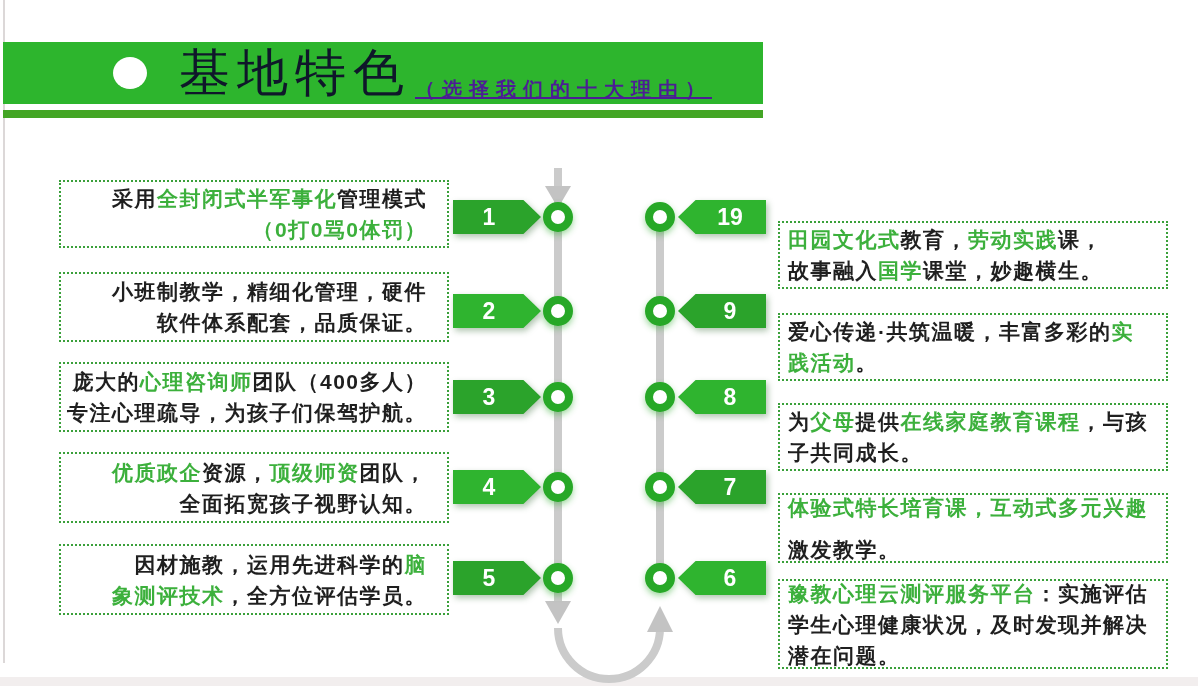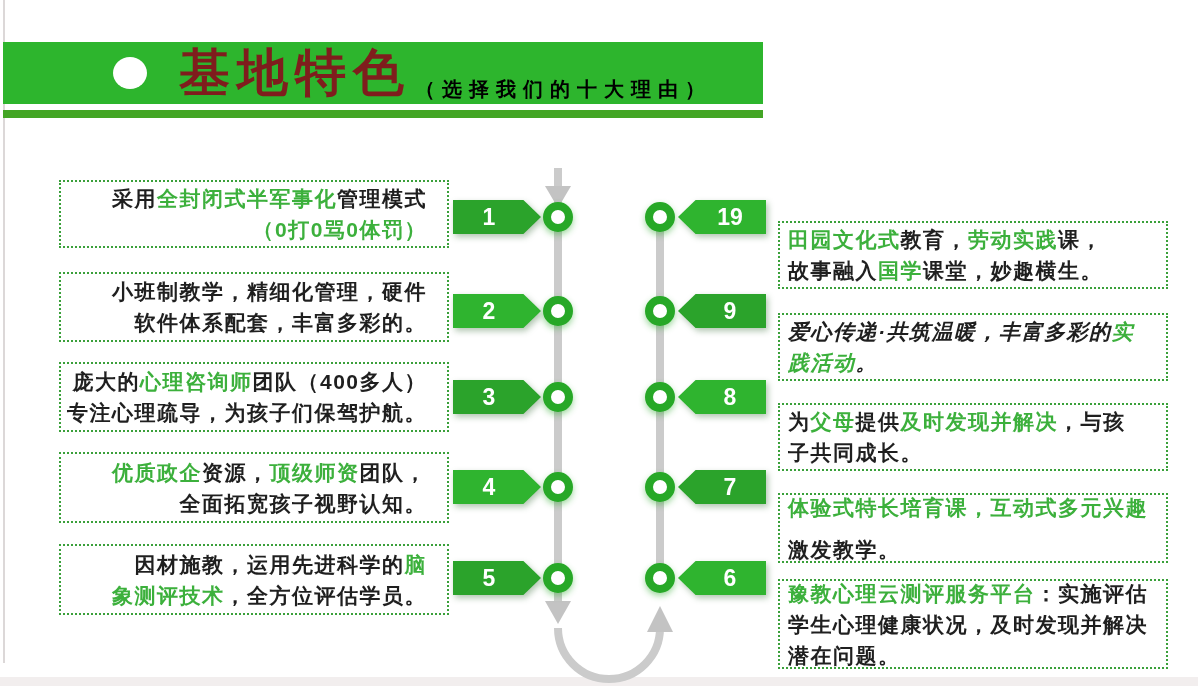--- a/index.html
+++ b/index.html
@@ -9,22 +9,22 @@
   }
   .edge-left{position:absolute;left:3px;top:0;width:2px;height:663px;background:var(--page-edge);}
   .edge-bottom{position:absolute;left:0;top:677px;width:1198px;height:9px;background:var(--bottom-strip);}
 
   
   .header-band{
     position:absolute;left:3px;top:42px;width:760px;height:62px;
     background:var(--band-green);display:flex;align-items:center;
   }
   .header-bullet{width:34px;height:32px;border-radius:50%;background:#fff;margin-left:110px;flex:none;}
-  .header-title{color:#7f1d1d;font-size:51px;font-weight:bold;letter-spacing:7px;margin-left:32px;white-space:nowrap;}
-  .header-sub{color:#000000;font-size:20px;font-weight:bold;letter-spacing:7px;margin-left:4px;margin-top:32px;white-space:nowrap;}
+  .header-title{color:#0f172a;font-size:51px;font-weight:normal;letter-spacing:7px;margin-left:32px;white-space:nowrap;}
+  .header-sub{color:#4c1d95;font-size:20px;font-weight:bold;letter-spacing:7px;margin-left:4px;margin-top:32px;white-space:nowrap;text-decoration:underline;}
   .header-strip{position:absolute;left:3px;top:110px;width:760px;height:8px;background:var(--strip-green);}
 
   
   .center-svg{position:absolute;left:0;top:0;width:1198px;height:686px;pointer-events:none;}
 
   
   .feature-box{
     position:absolute;box-sizing:border-box;border:2px dotted var(--border-green);
     display:flex;flex-direction:column;justify-content:center;
     font-weight:bold;font-size:21px;line-height:31px;letter-spacing:1.5px;background:#fff;
@@ -83,21 +83,21 @@
       <div class="feature-box left" style="top: 180px; height: 68px;">
         <div class="fline"><span class="k">采用</span><span class="g">全封闭式半军事化</span><span class="k">管理模式</span></div>
         <div class="fline"><span class="g">（0打0骂0体罚）</span></div>
       </div>
       <div class="badge-wrap left" style="top: 200px;">
         <div class="badge left dark">1</div>
       </div>
       <div class="tdot" style="left: 543px; top: 202px;"></div>
       <div class="feature-box left" style="top: 272px; height: 70px;">
         <div class="fline"><span class="k">小班制教学，精细化管理，硬件</span></div>
-        <div class="fline"><span class="k">软件体系配套，丰富多彩的。</span></div>
+        <div class="fline"><span class="k">软件体系配套，品质保证。</span></div>
       </div>
       <div class="badge-wrap left" style="top: 294px;">
         <div class="badge left bright">2</div>
       </div>
       <div class="tdot" style="left: 543px; top: 296px;"></div>
       <div class="feature-box left" style="top: 362px; height: 70px;">
         <div class="fline"><span class="k">庞大的</span><span class="g">心理咨询师</span><span class="k">团队（400多人）</span></div>
         <div class="fline"><span class="k">专注心理疏导，为孩子们保驾护航。</span></div>
       </div>
       <div class="badge-wrap left" style="top: 380px;">
@@ -121,30 +121,30 @@
       </div>
       <div class="tdot" style="left: 543px; top: 563px;"></div>
       <div class="feature-box right" style="top: 180px; height: 68px;">
         <div class="fline"><span class="g">田园文化式</span><span class="k">教育，</span><span class="g">劳动实践</span><span class="k">课，</span></div>
         <div class="fline"><span class="k">故事融入</span><span class="g">国学</span><span class="k">课堂，妙趣横生。</span></div>
       </div>
       <div class="badge-wrap right" style="top: 200px;">
         <div class="badge right bright">19</div>
       </div>
       <div class="tdot" style="left: 645px; top: 202px;"></div>
-      <div class="feature-box right" style="top: 272px; height: 68px; font-style: italic;">
+      <div class="feature-box right" style="top: 272px; height: 68px;">
         <div class="fline"><span class="k">爱心传递·共筑温暖，丰富多彩的</span><span class="g">实</span></div>
         <div class="fline"><span class="g">践活动</span><span class="k">。</span></div>
       </div>
       <div class="badge-wrap right" style="top: 294px;">
         <div class="badge right dark">9</div>
       </div>
       <div class="tdot" style="left: 645px; top: 296px;"></div>
       <div class="feature-box right" style="top: 362px; height: 68px;">
-        <div class="fline"><span class="k">为</span><span class="g">父母</span><span class="k">提供</span><span class="g">及时发现并解决</span><span class="k">，与孩</span></div>
+        <div class="fline"><span class="k">为</span><span class="g">父母</span><span class="k">提供</span><span class="g">在线家庭教育课程</span><span class="k">，与孩</span></div>
         <div class="fline"><span class="k">子共同成长。</span></div>
       </div>
       <div class="badge-wrap right" style="top: 380px;">
         <div class="badge right bright">8</div>
       </div>
       <div class="tdot" style="left: 645px; top: 382px;"></div>
       <div class="feature-box right" style="top: 452px; height: 70px; gap: 11px;">
         <div class="fline"><span class="g">体验式特长培育课，互动式多元兴趣</span></div>
         <div class="fline"><span class="k">激发教学。</span></div>
       </div>

